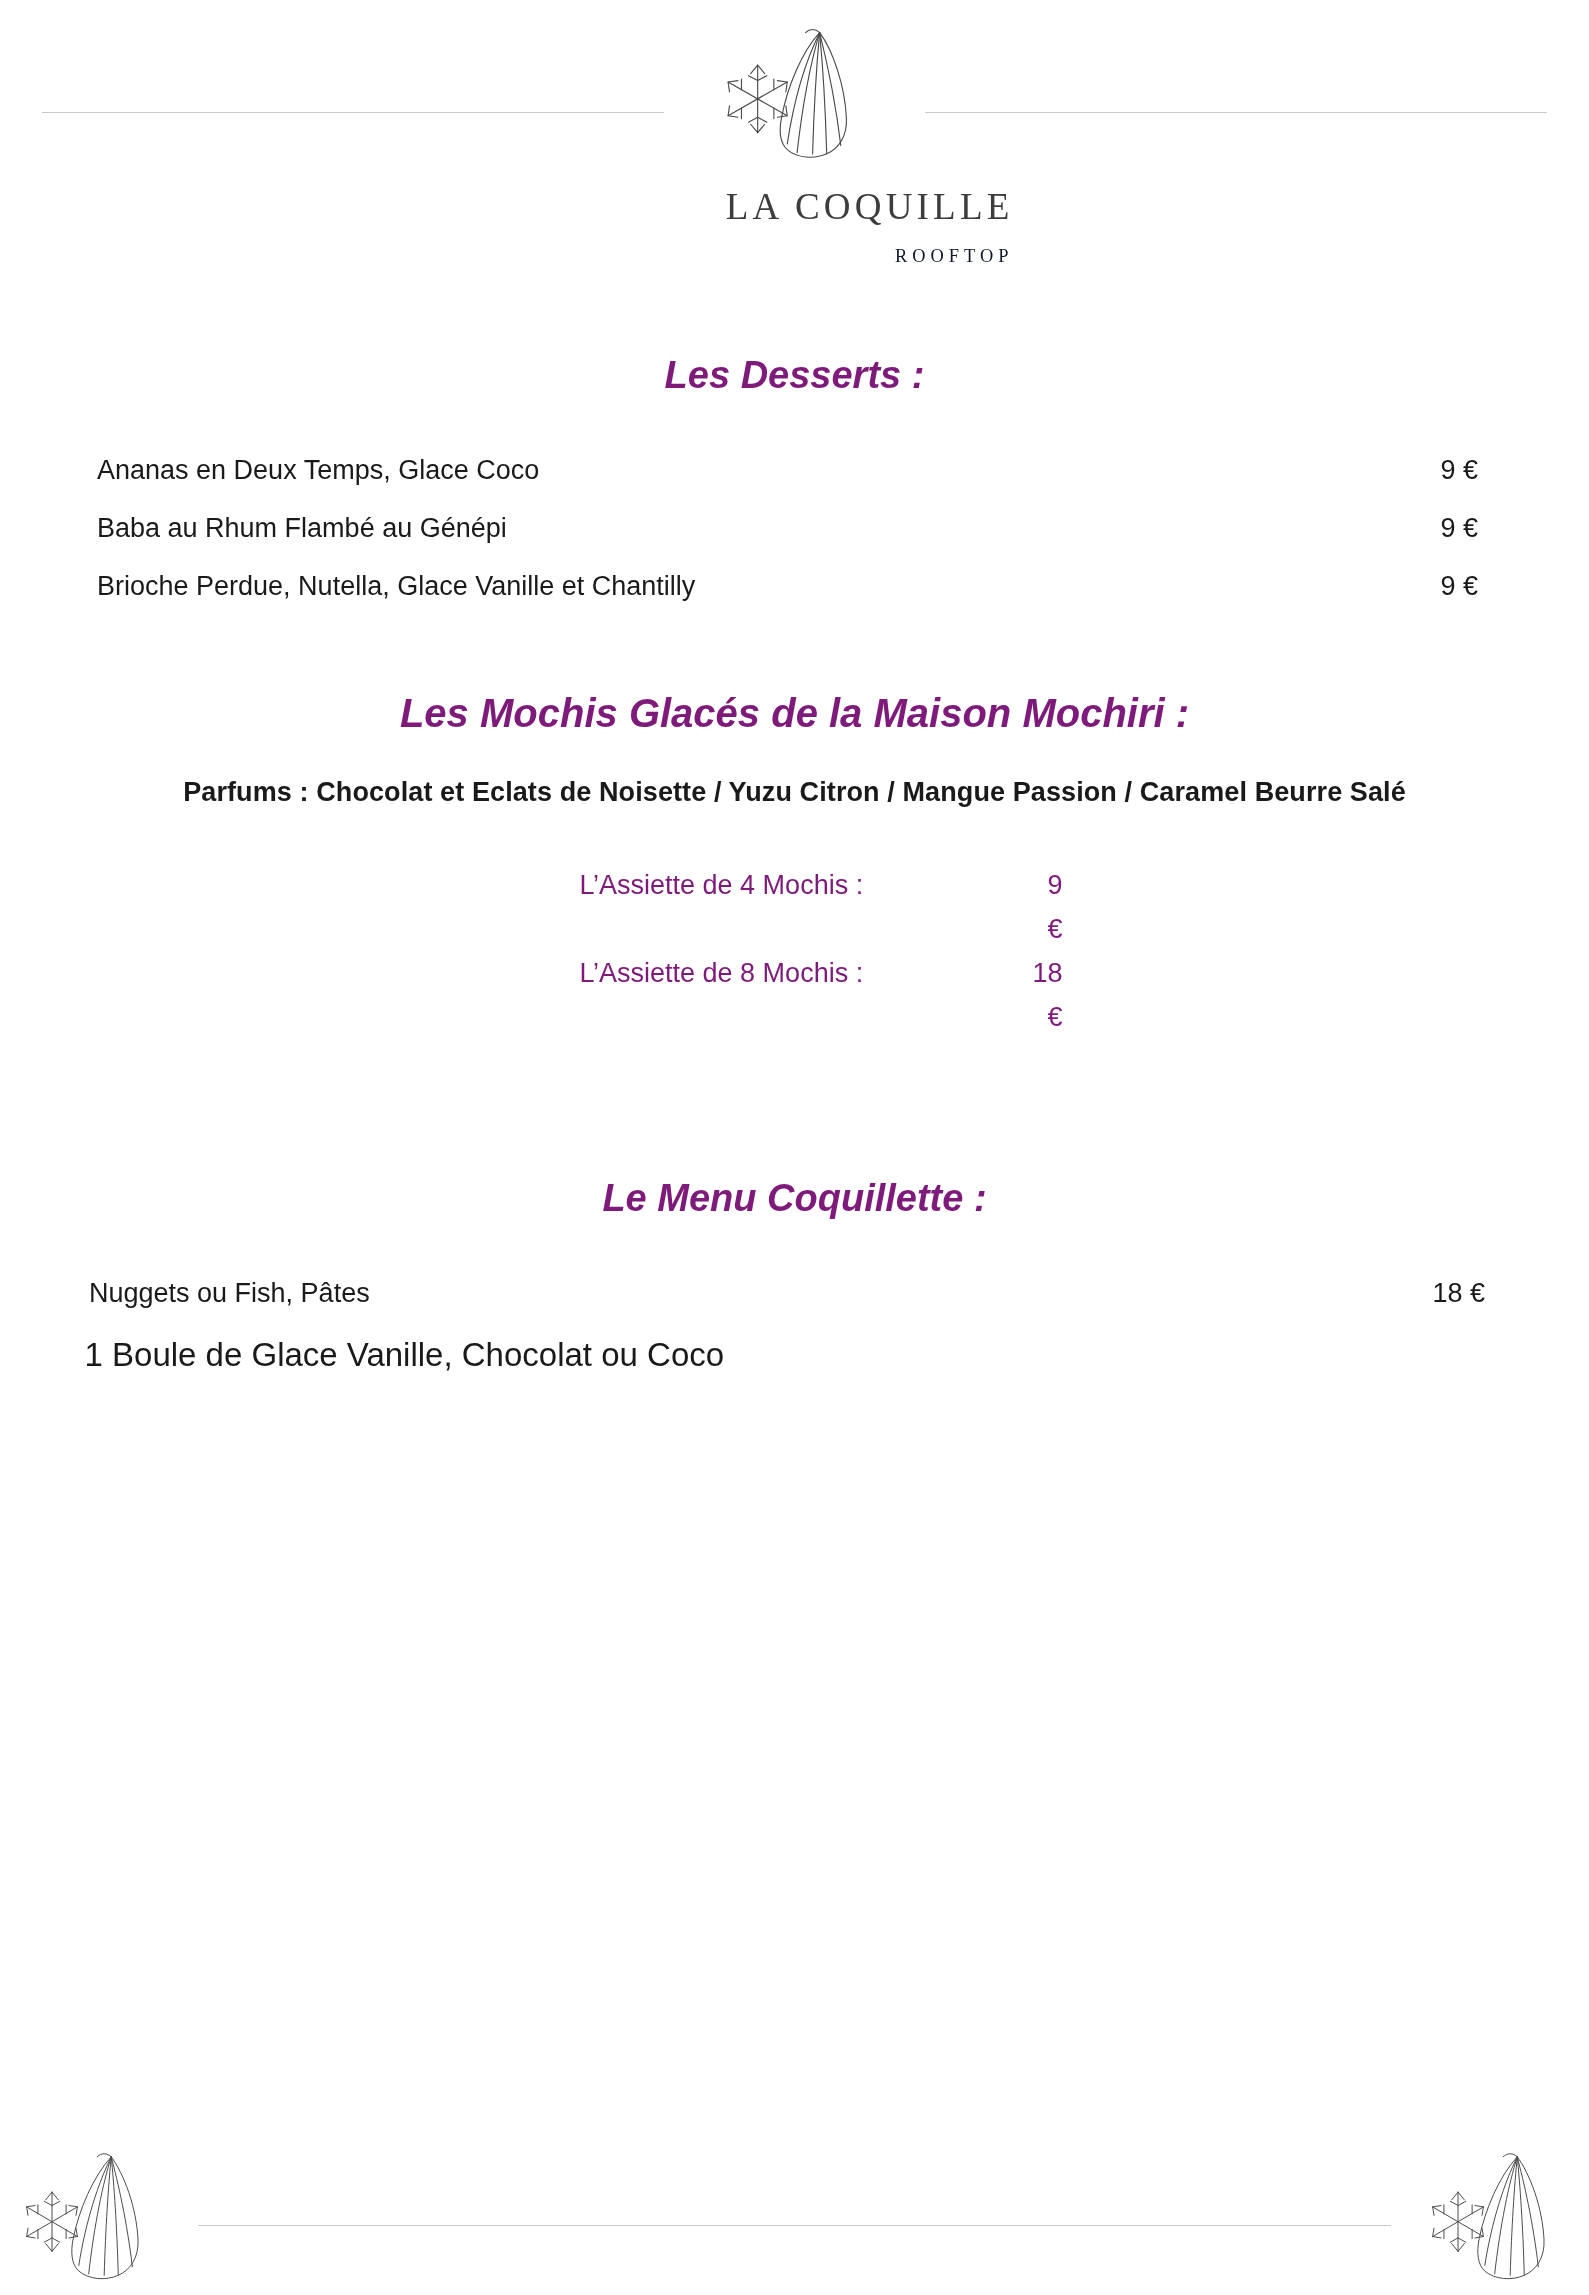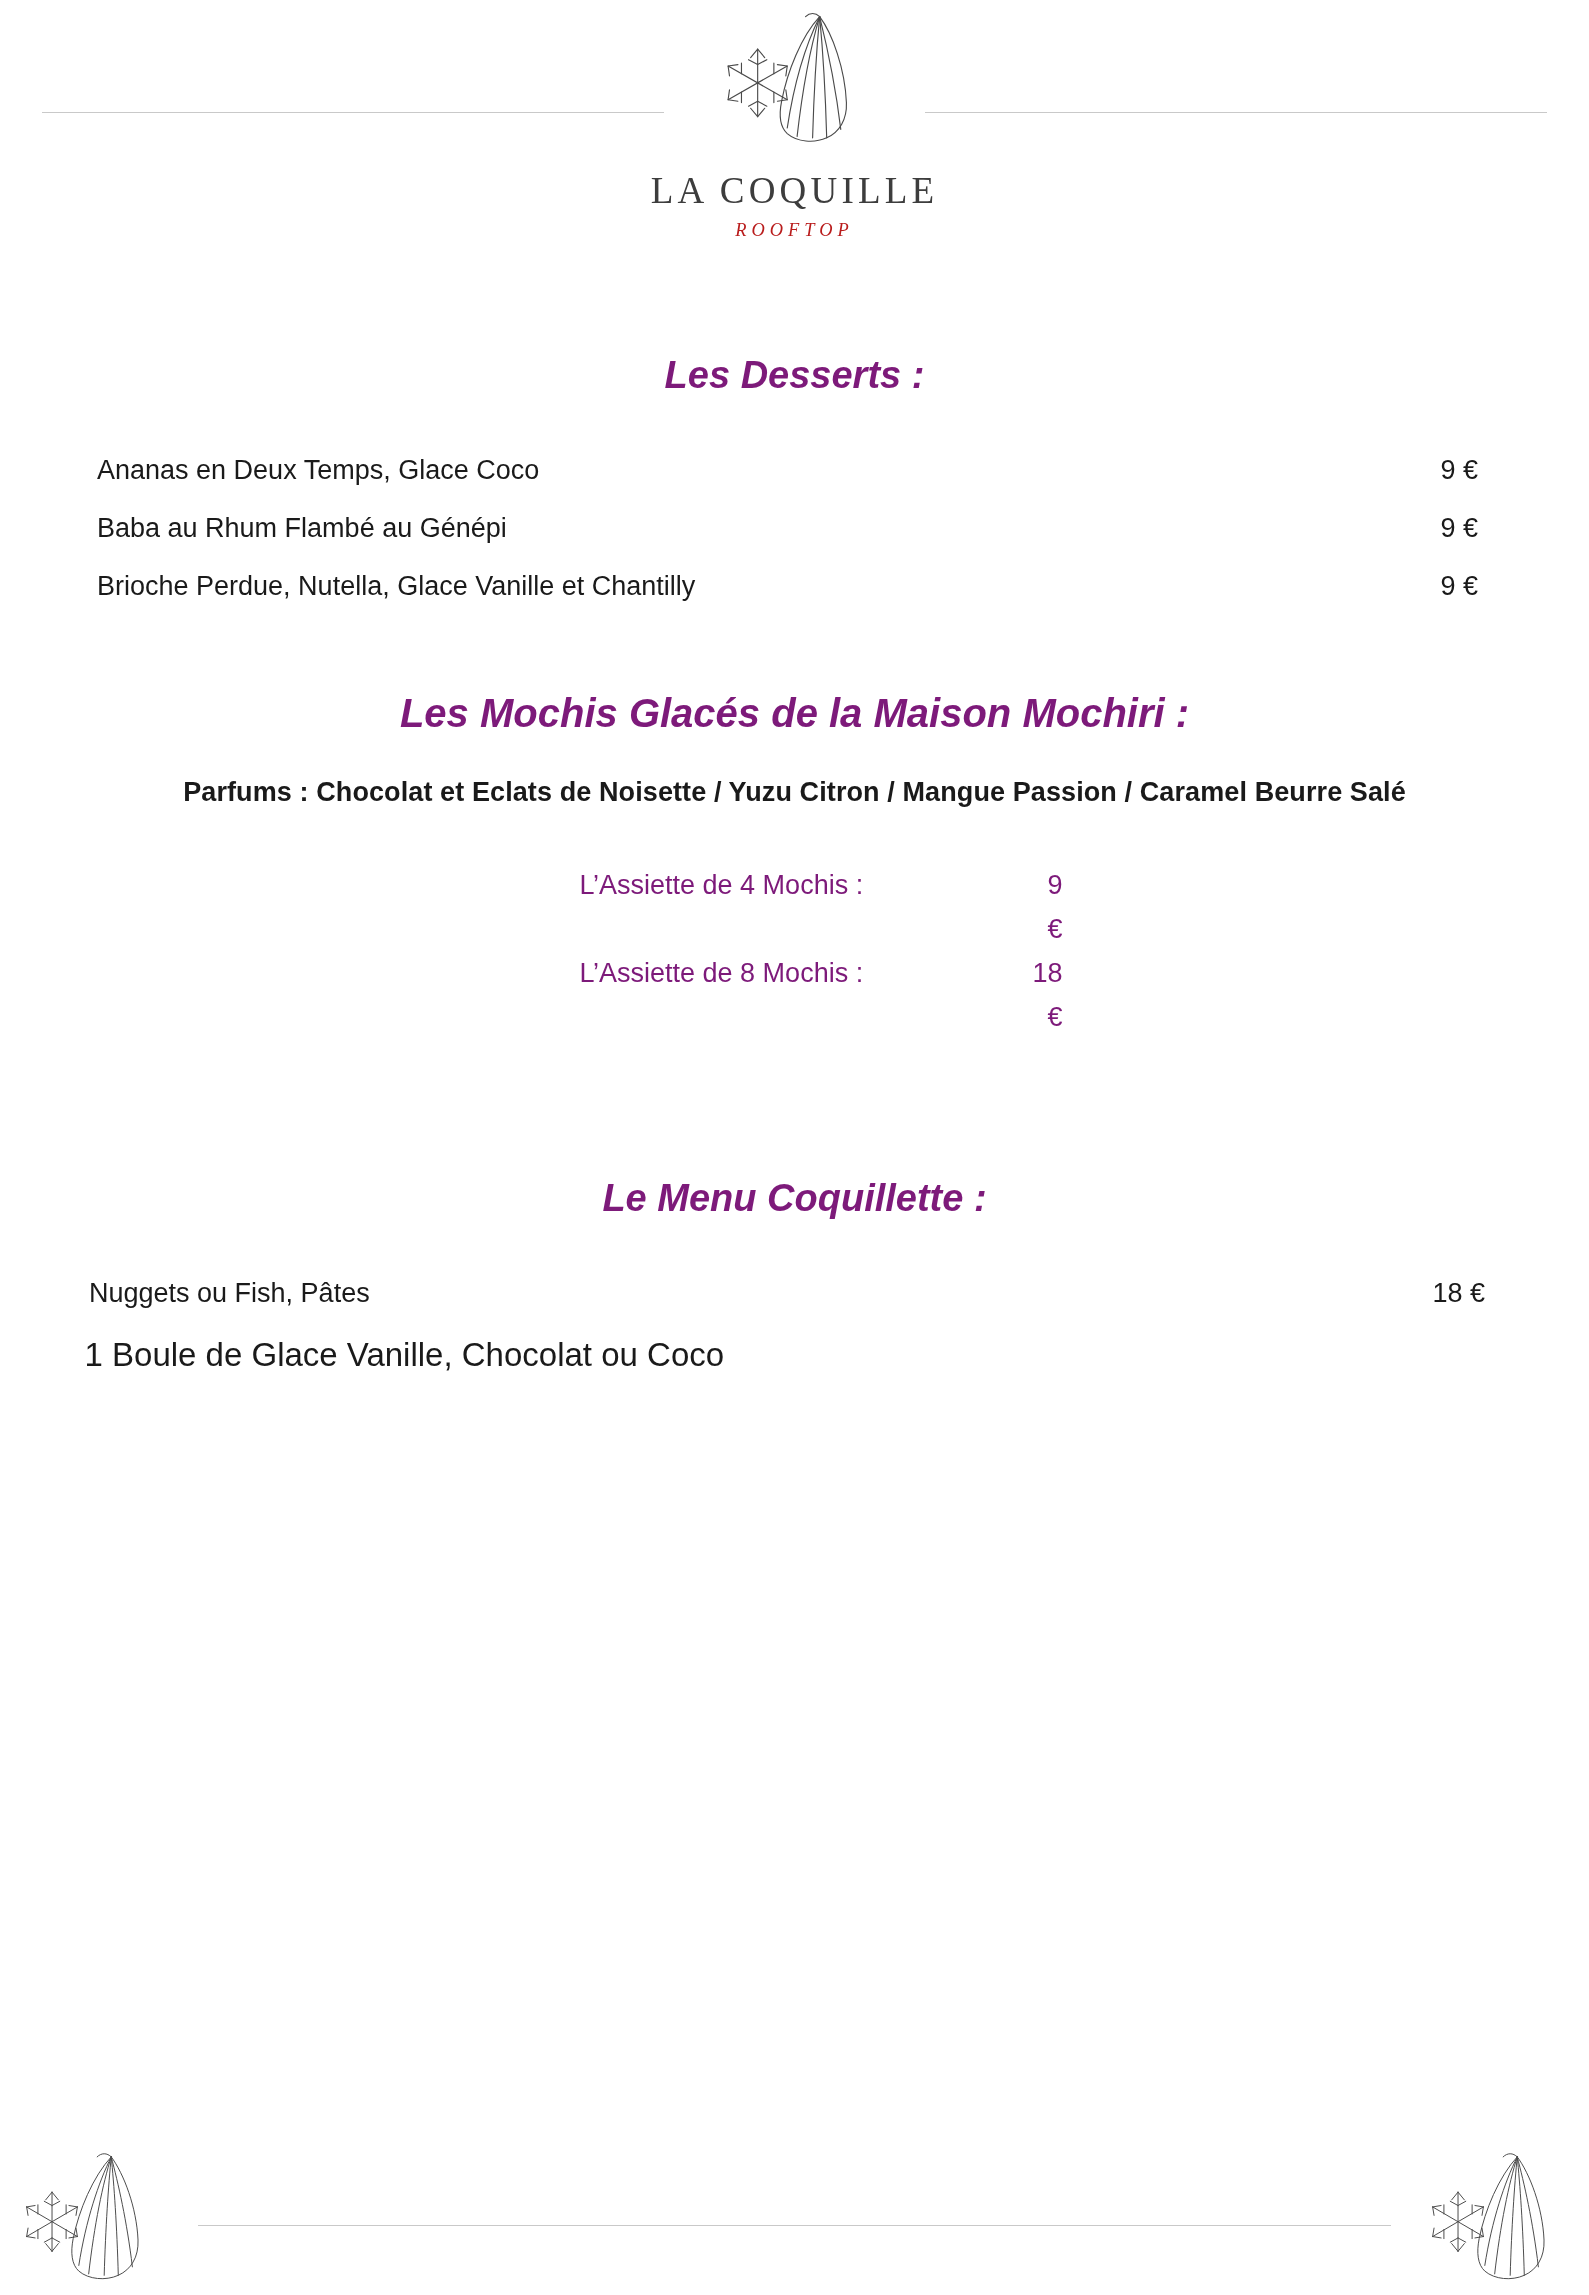--- a/index.html
+++ b/index.html
@@ -26,45 +26,44 @@
     top: 112px;
     height: 0.7px;
     background: #c9c9c9;
   }
   .header-rule.left  { left: 42px;  width: 622px; }
   .header-rule.right { right: 42px; width: 622px; }
 
   .logo-block {
     position: absolute;
     left: 50%;
-    top: 4px;
+    top: 20px;
     transform: translateX(-50%);
-    text-align: center;
+    text-align: right;
     width: 438px;
   }
   .logo-mark {
     width: 162px;
     height: 162px;
     margin: 0 auto;
   }
   .logo-title {
     font-family: "Liberation Serif", serif;
     font-size: 37px;
     letter-spacing: 4.2px;
     color: #3d3d3d;
     margin-top: 2.8px;
     white-space: nowrap;
   }
   .logo-sub {
     font-family: "Liberation Serif", serif;
     font-size: 18.4px;
     letter-spacing: 5px;
-    color: #b91c1c;
-    margin-top: 8px;
-    font-style: italic;
+    color: #0f172a;
+    margin-top: 18px;
   }
 
   
   .content {
     position: relative;
     padding: 0 69px;
   }
   .section-title {
     text-align: center;
     color: #7d1a7a;

